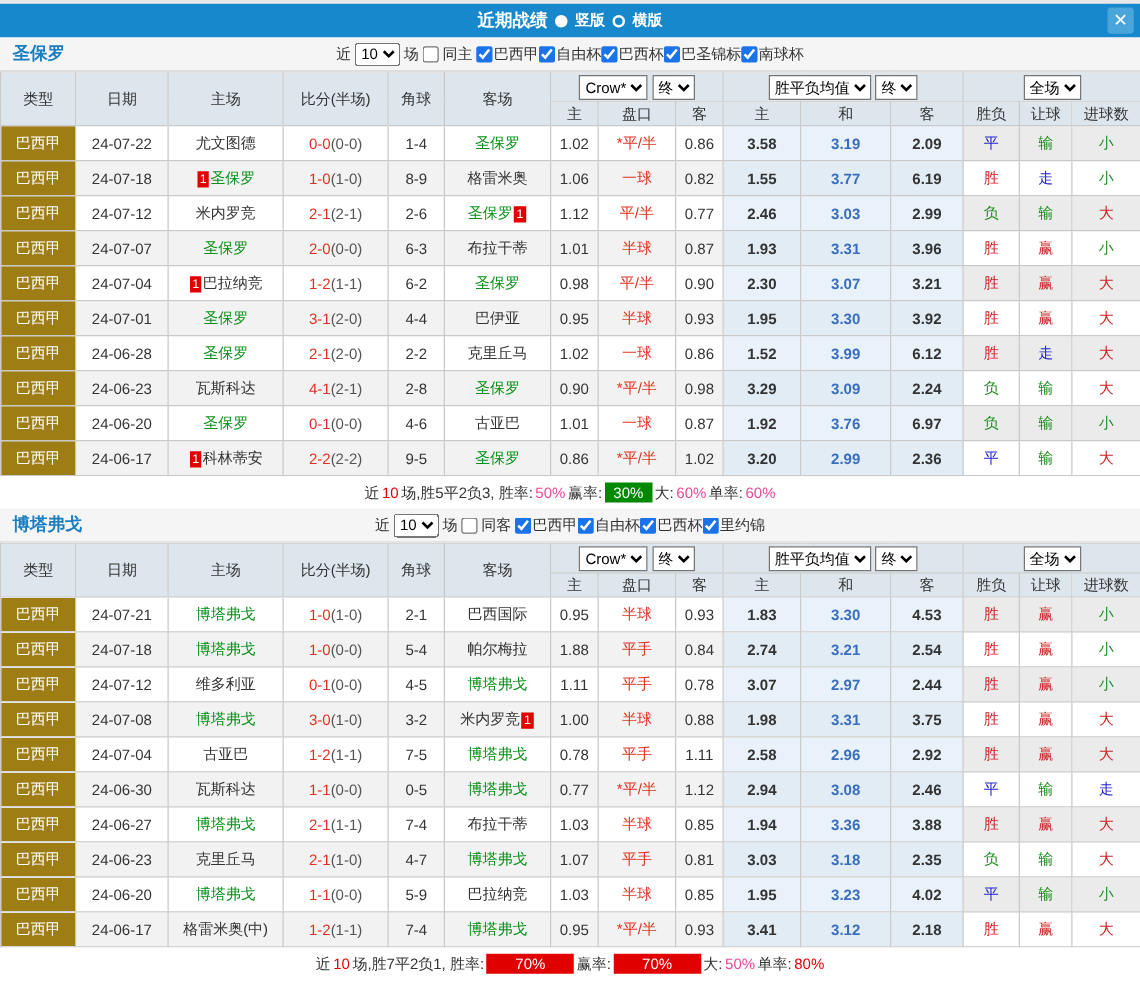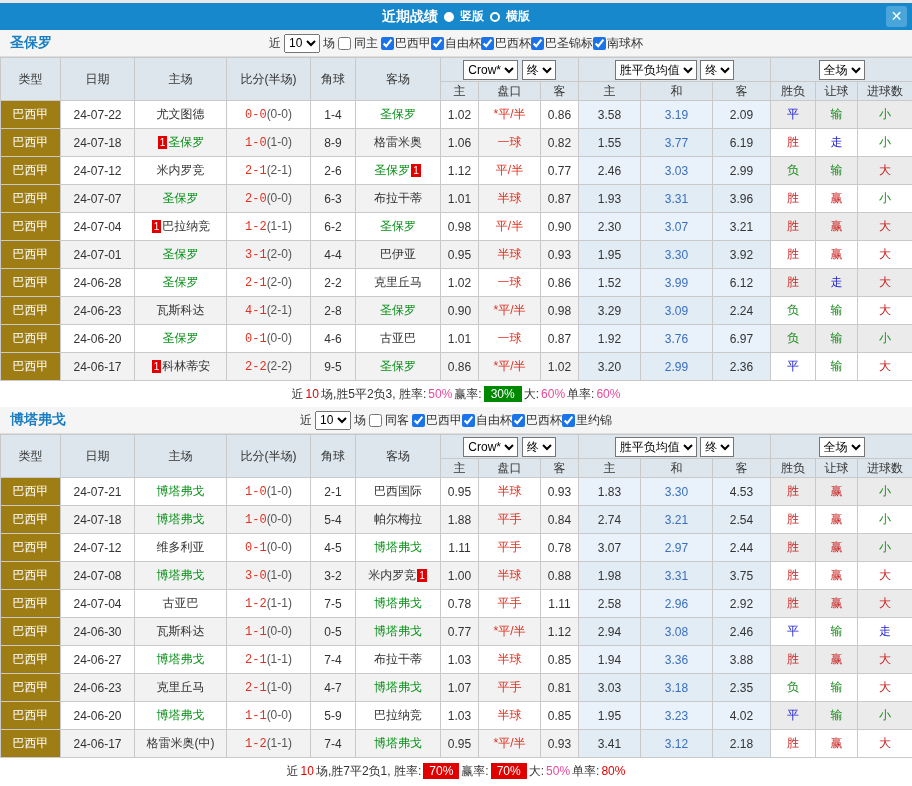--- a/index.html
+++ b/index.html
@@ -31,35 +31,35 @@
   .filter-controls label { display:flex; align-items:center; gap:1px; }
   table { border-collapse:collapse; table-layout:fixed; width:912px; }
   th, td { border:1px solid #c9c9c9; text-align:center; overflow:hidden; white-space:nowrap; }
   thead th { background:#dde6ed; font-weight:normal; color:#333; }
   tr.hdr-selects th { height:24px; border-bottom:none; }
   tr.hdr-selects select { font-size:12px; height:20px; background:#fff; }
   tr.hdr-sub th { height:19px; }
   tbody td { height:28px; }
   tbody tr:nth-child(even) td { background:#f2f2f2; }
   td.type-cell { background:#9e7d15 !important; color:#fff; }
-  td.avg-cell { background:#e9f2fa !important; }
+  td.avg-cell { background:#e9f2fa !important;font-weight:bold; }
   tbody tr:nth-child(even) td.avg-cell { background:#e2ecf5 !important; }
   td.res-cell { background:#ebebeb !important; }
   tbody tr:nth-child(even) td.res-cell { background:#fff !important; }
-  .score-ft { color:#e03020;font-family:Liberation Mono, monospace; }
+  .score-ft { color:#e03020; }
   .score-ht { color:#555; }
   .team-green { color:#089018; }
   .handicap { color:#e03020; }
   .avg-draw { color:#3a6ebd; }
   .badge { background:#e00000; color:#fff; font-size:10px; padding:0 2px; margin:0 1px; display:inline-block; line-height:13px; }
   .rc-red { color:#cc2222; } .rc-blue { color:#2222cc; } .rc-green { color:#1a8a1a; }
   .summary { height:26px; display:flex; align-items:center; justify-content:center; gap:2px; background:#fff; }
   .sm-dark { color:#333; } .sm-red { color:#e00000; } .sm-blue { color:#ec4899; }
   .sm-greenbox { background:#008800; color:#fff; padding:1px 7px; }
-  .sm-redbox { background:#e00000; color:#fff; padding:1px 6px; }
+  .sm-redbox { background:#e00000; color:#fff; padding:1px 23px; }
 </style>
 </head>
 <body>
 
 <div class="top-strip"></div>
 
 <div class="titlebar">
   <span>近期战绩</span>
   <span class="radio sel"></span>
   <span class="mode-label">竖版</span>

